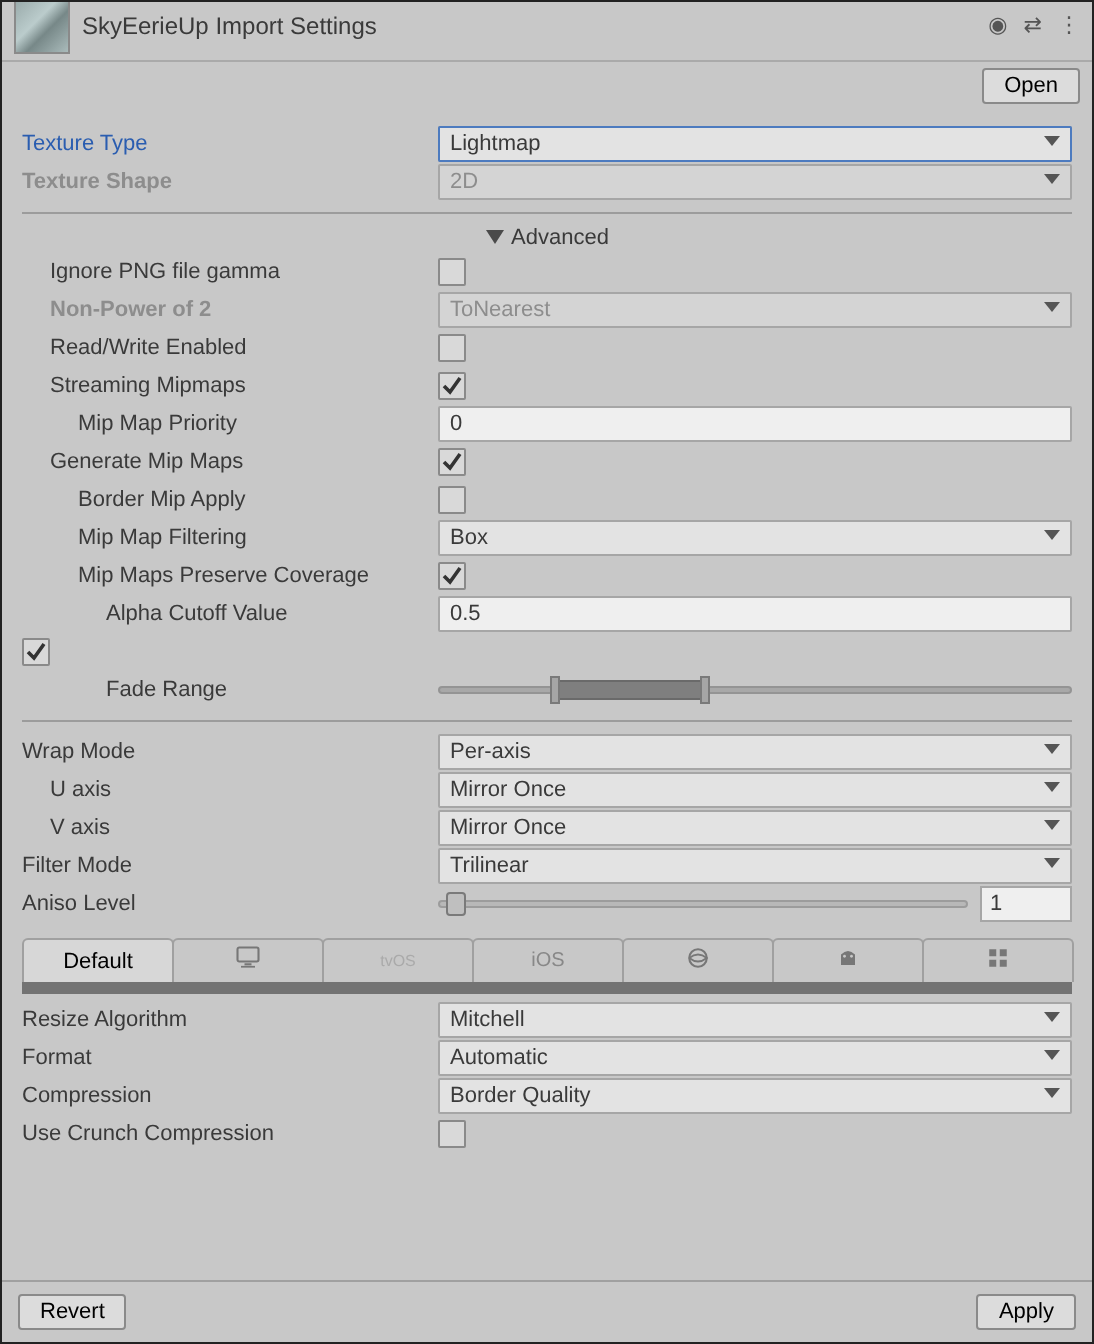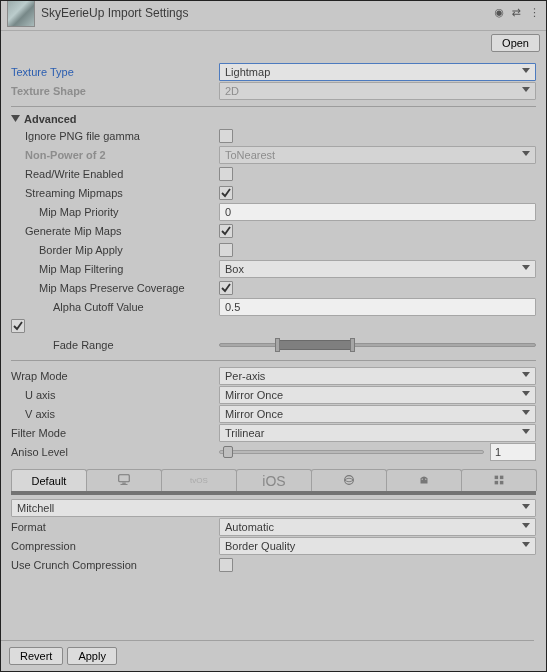--- a/index.html
+++ b/index.html
@@ -27,34 +27,34 @@
   }
   .select.selected { outline: 1px solid #4d7bbf; outline-offset: -1px; }
   .select.disabled-sel { background: #d4d4d4; color: #8d8d8d; cursor: default; }
   .select .caret { position: absolute; right: 5px; top: 4px; }
   .caret svg { width: 8px; height: 8px; display:block; }
   .chk { width: 14px; height: 14px; border: 1px solid #8a8a8a; background: #d9d9d9; display: flex; align-items:center; justify-content:center; cursor:pointer; border-radius:1px;}
   .chk svg { width: 10px; height: 10px; display:none; }
   .chk.checked svg { display:block; }
   .numbox { background: #efefef; cursor: text; }
   .divider { height: 1px; background: rgba(0,0,0,0.22); margin: 6px 0; }
-  .foldhdr { display:flex; align-items:center; gap:4px; font-weight: bold; cursor:pointer; margin: 6px 0 2px 0; }
+  .foldhdr { display:flex; align-items:center; gap:4px; font-weight: normal; cursor:pointer; margin: 6px 0 2px 0; justify-content: center; }
   .foldhdr svg { width:9px; height:9px; }
   .slider-wrap { display:flex; align-items:center; width:100%; gap:6px; }
   .slider-track { flex:1; height: 4px; background:#b8b8b8; border:1px solid #9c9c9c; border-radius:2px; position:relative; }
   .slider-thumb { position:absolute; top:-5px; width:10px; height:12px; background:#bfbfbf; border:1px solid #7a7a7a; border-radius:2px; transform:translateX(-50%); cursor:pointer;}
   .slider-num { width:46px; height:18px; background:#efefef; border:1px solid #a6a6a6; padding:0 4px; display:flex; align-items:center; }
   .range-track { flex:1; height:4px; background:#a8a8a8; border:1px solid #949494; border-radius:2px; position:relative; }
   .range-fill { position:absolute; height:10px; top:-4px; background:#7f7f7f; border:1px solid #6a6a6a; border-radius:2px; cursor:pointer;}
   .range-handle { position:absolute; width:5px; height:14px; top:-6px; background:#a6a6a6; border:1px solid #7a7a7a; cursor:ew-resize;}
-  .tabs { display:flex; margin: 8px 0 4px 0; border-bottom:4px solid #737373;align-items:center; }
+  .tabs { display:flex; margin: 8px 0 4px 0; border-bottom:6px solid #737373;align-items:center; }
   .tab { flex:1; height:22px; display:flex; align-items:center; justify-content:center; border:1px solid #a0a0a0; border-bottom:none; border-radius:3px 3px 0 0; margin-right:-1px; background:#c8c8c8; cursor:pointer; color:#666;}
   .tab.active { background:#d7d7d7; color:#000; }
   .tabicon svg { width:14px; height:14px; fill:#777; }
-  .footer { position:absolute; bottom:0; left:0; right:12px; display:flex; justify-content:flex-start; gap:4px; padding:6px 8px; border-top:1px solid rgba(0,0,0,0.2); }
+  .footer { position:absolute; bottom:0; left:0; right:0; display:flex; justify-content:space-between; gap:4px; padding:6px 8px; border-top:1px solid rgba(0,0,0,0.2); }
 </style>
 </head>
 <body>
 
 <svg width="0" height="0" style="position:absolute">
   <defs>
     <g id="caret-down">
         <path d="M0 0 L8 0 L4 5 Z" fill="#555"></path>
       </g>
     <g id="check">
@@ -302,21 +302,21 @@
         <span class="tabicon"><svg viewBox="0 0 16 16">
             <rect x="2" y="2" width="12" height="8" rx="1" fill="none" stroke="#777" stroke-width="1.2"></rect>
             <rect x="6" y="11" width="4" height="1.2" fill="#777"></rect>
             <rect x="4" y="12.5" width="8" height="1" fill="#777"></rect>
           </svg></span>
       </div>
     <div class="tab">
         <span style="font-size:8px;color:#aaa">tvOS</span>
       </div>
     <div class="tab">
-        <span style="font-size:14px;color:#888">iOS</span>
+        <span style="font-size:10px;color:#888">iOS</span>
       </div>
     <div class="tab">
         <span class="tabicon"><svg viewBox="0 0 16 16">
             <circle cx="8" cy="8" r="5" fill="none" stroke="#777" stroke-width="1.2"></circle>
             <path d="M3 8 Q8 4 13 8 Q8 12 3 8" fill="none" stroke="#777" stroke-width="1"></path>
           </svg></span>
       </div>
     <div class="tab">
         <span class="tabicon"><svg viewBox="0 0 16 16">
             <path d="M4 6 Q8 2 12 6 L12 12 L4 12 Z" fill="#777"></path>
@@ -328,20 +328,21 @@
         <span class="tabicon"><svg viewBox="0 0 16 16">
             <rect x="3" y="3" width="4" height="4" fill="#777"></rect>
             <rect x="9" y="3" width="4" height="4" fill="#777"></rect>
             <rect x="3" y="9" width="4" height="4" fill="#777"></rect>
             <rect x="9" y="9" width="4" height="4" fill="#777"></rect>
           </svg></span>
       </div>
   </div>
 
   <div class="row">
+    <div class="lbl">Resize Algorithm</div>
     <div class="ctrl">
       <div class="select">
         <span>Mitchell</span>
         <span class="caret">
             <svg>
               <use href="#caret-down"></use>
             </svg>
           </span>
       </div>
     </div>

